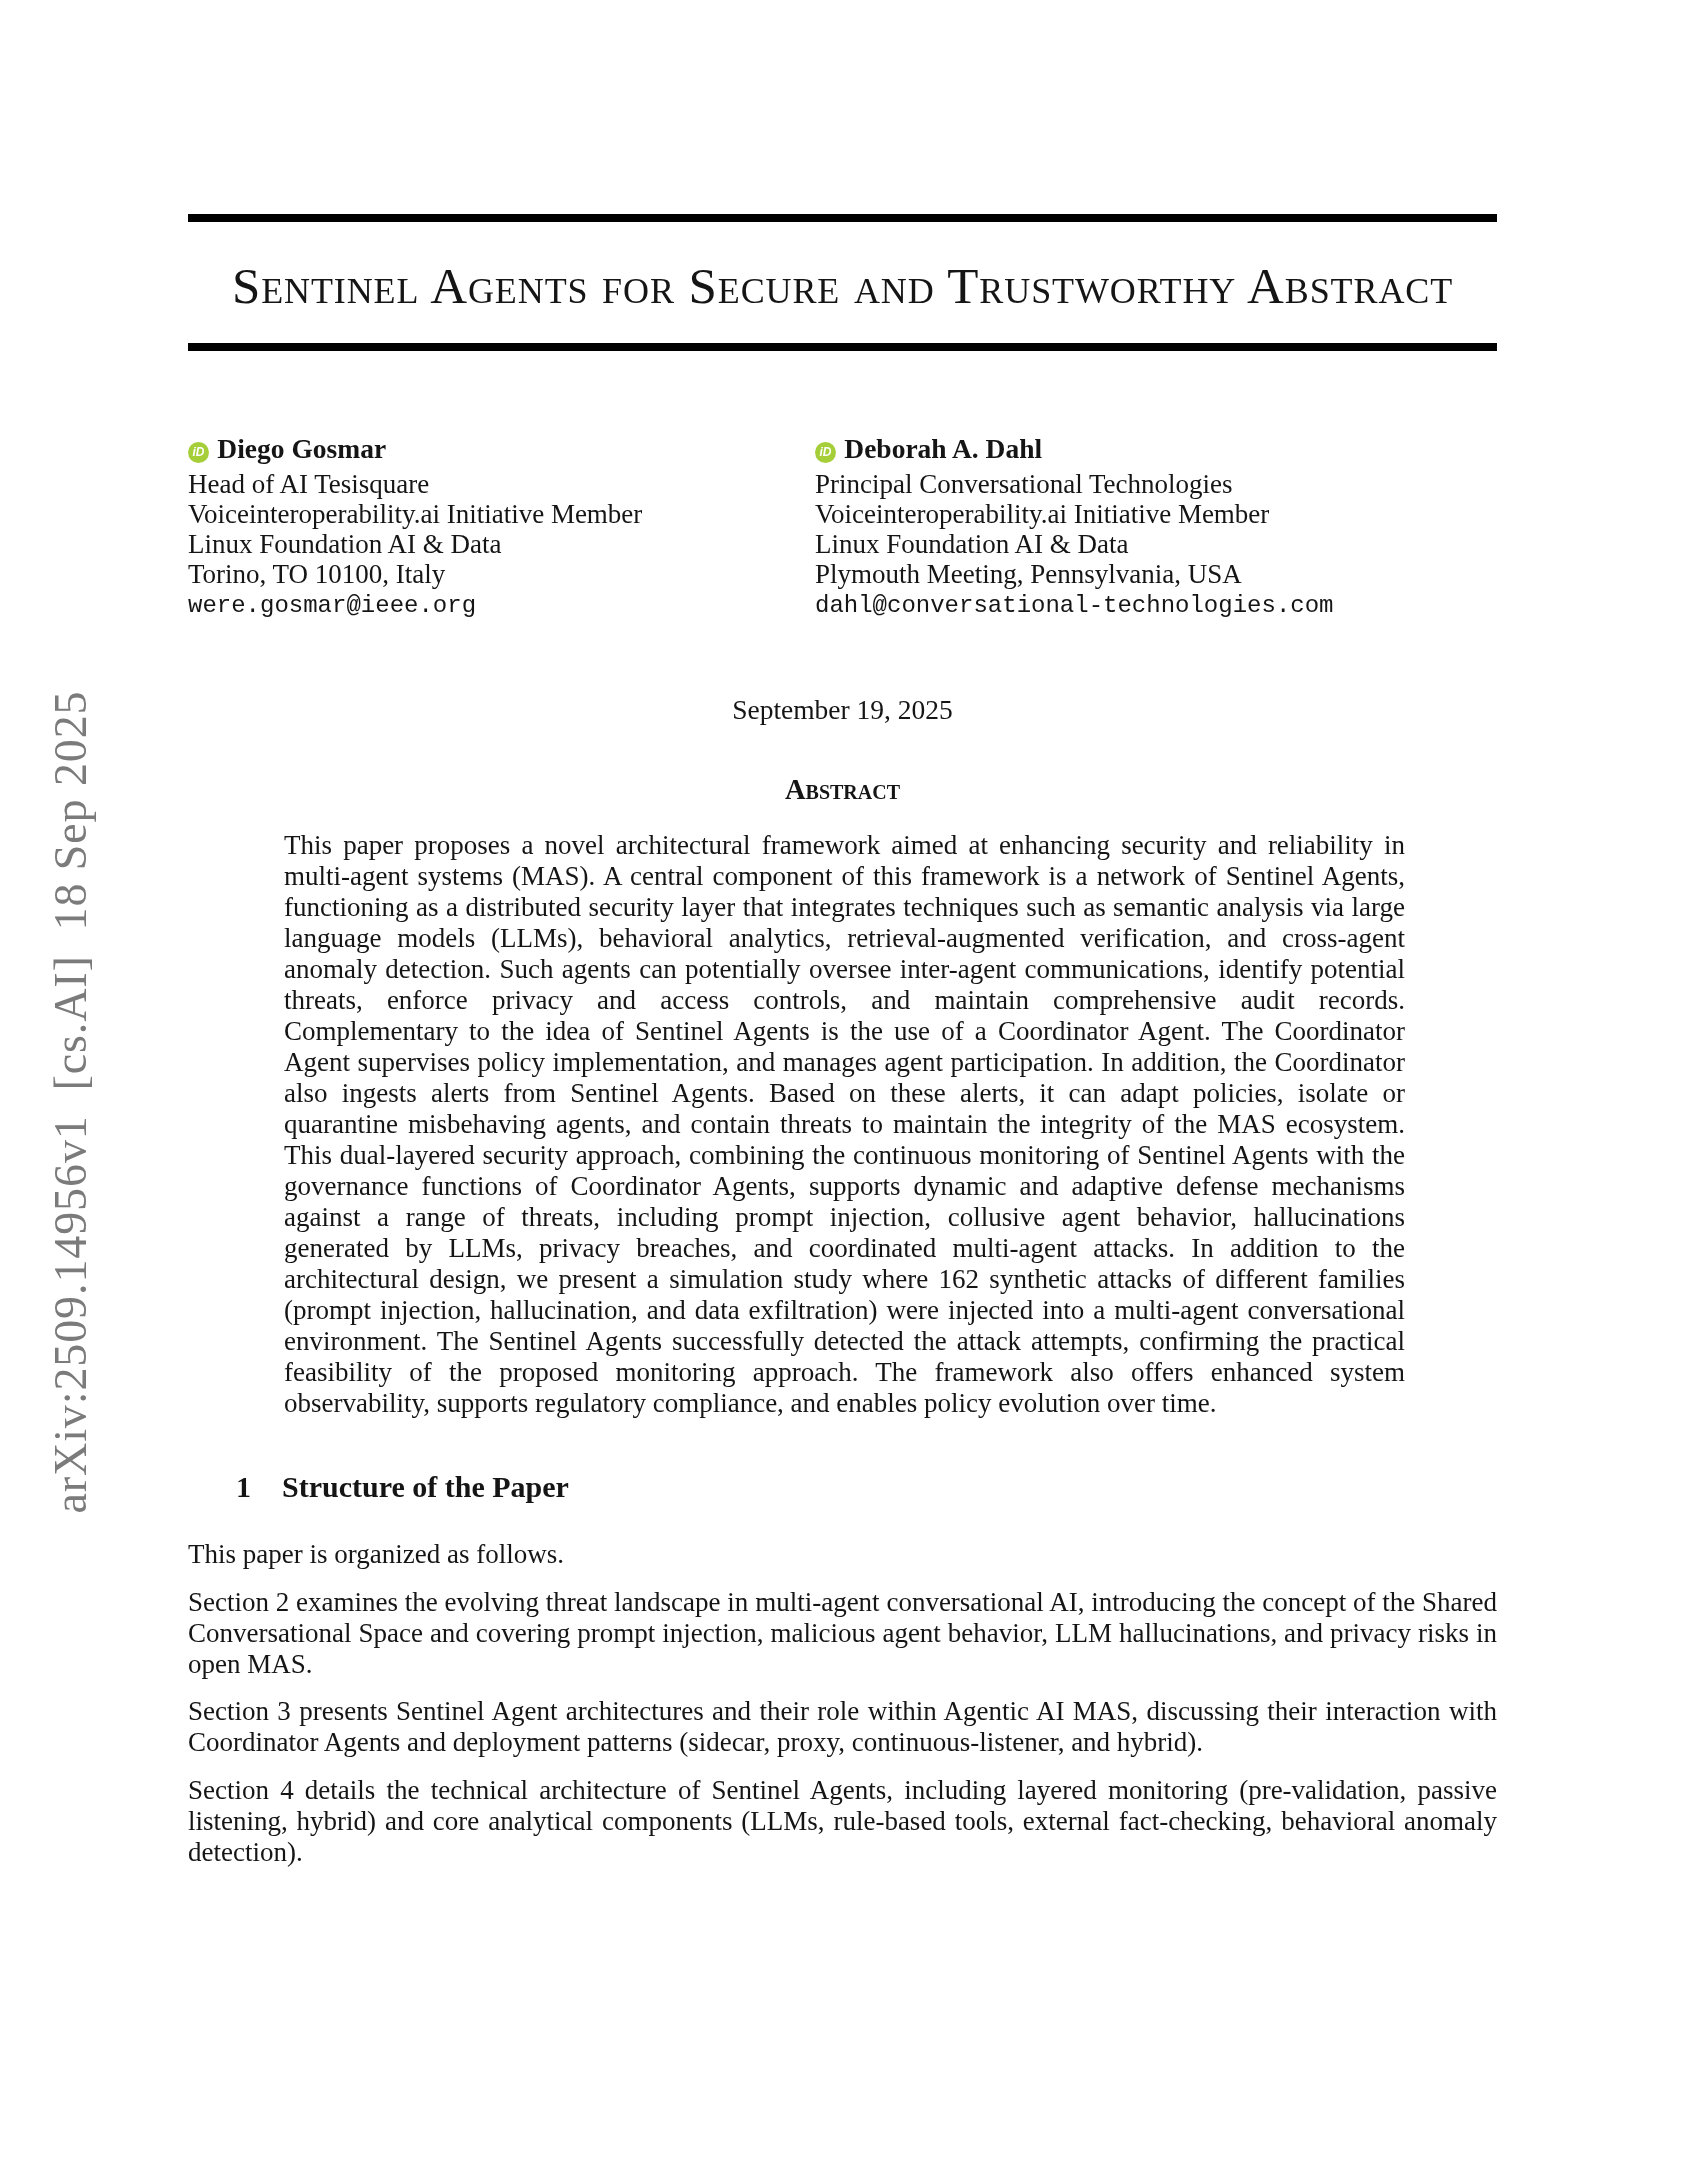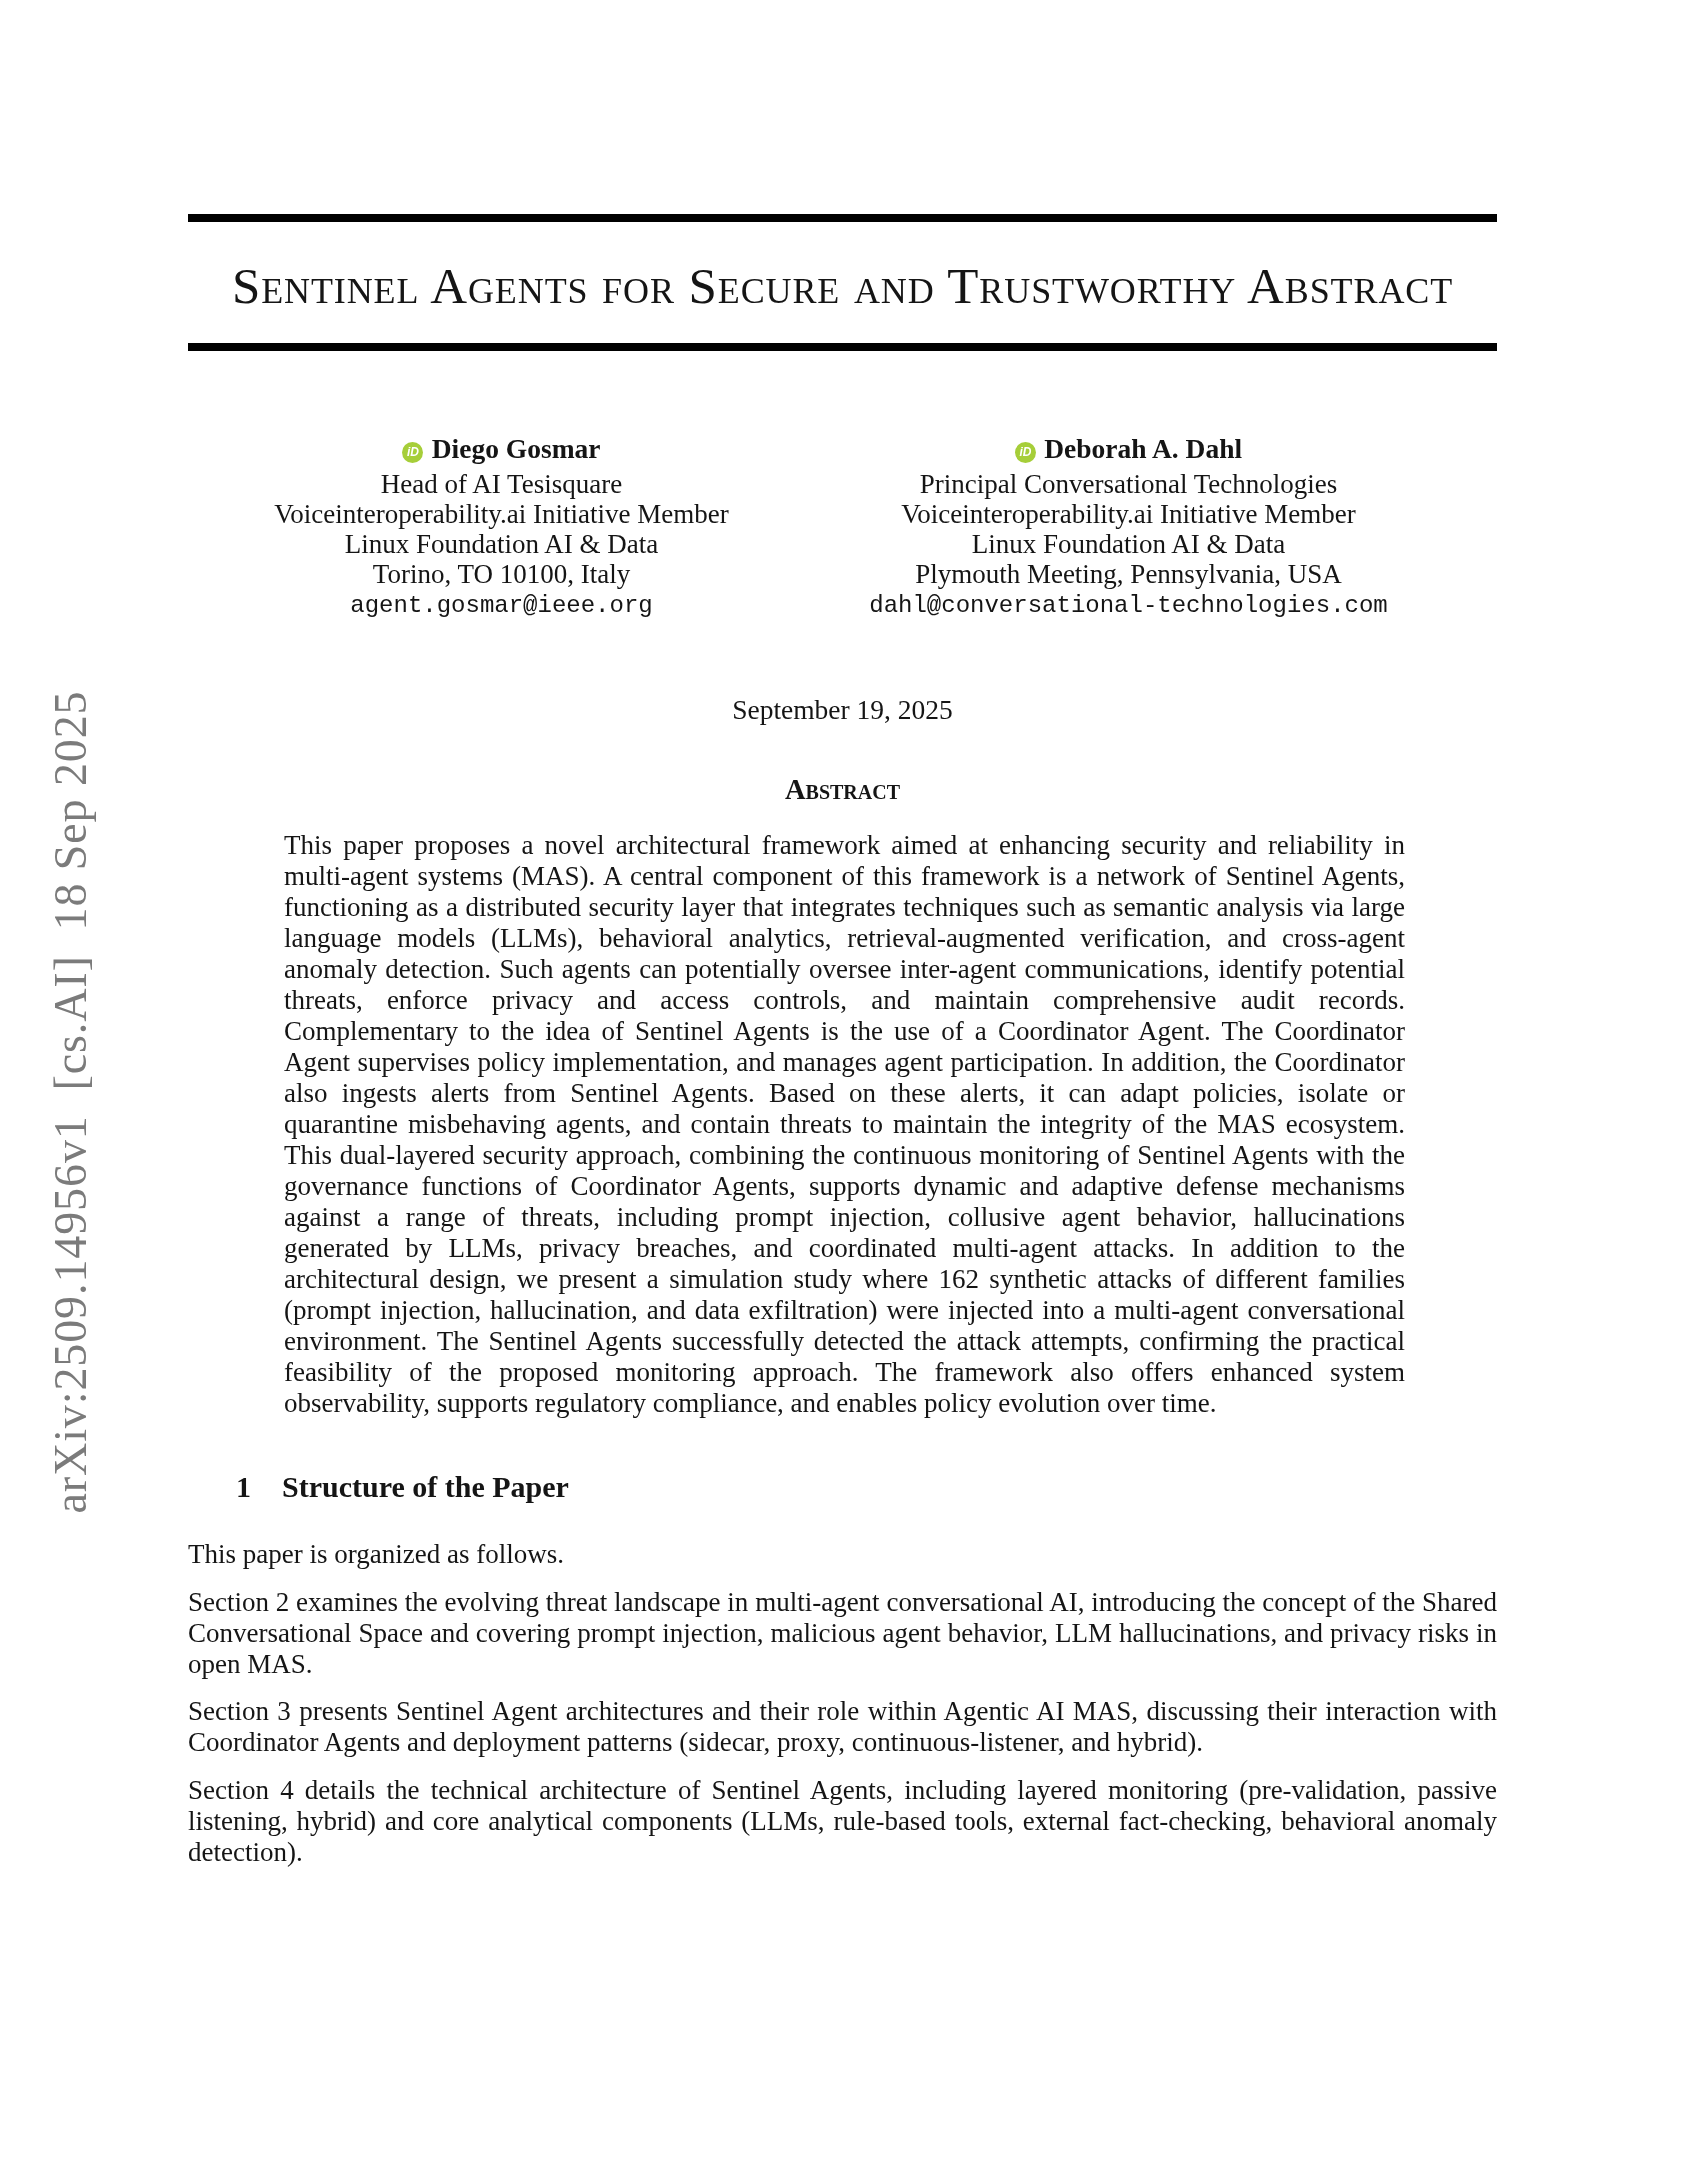--- a/index.html
+++ b/index.html
@@ -31,21 +31,21 @@
   .paper-title {
     text-align:center;
     font-variant:small-caps;
     font-weight:400;
     font-size:51px;
     line-height:66px;
     letter-spacing:0.9px;
     margin:31px 0 24px 0;
   }
   .authors { display:flex; margin-top:83px; padding-right:55px; }
-  .author { flex:1; text-align:center; font-size:27px; line-height:30px; }
+  .author { flex:1; text-align:left; font-size:27px; line-height:30px; }
   .author-name-row { font-weight:bold; font-size:27.5px; margin-bottom:4.6px; }
   .orcid {
     display:inline-flex;
     width:21px; height:21px;
     border-radius:50%;
     background:#A6CE39;
     color:#ffffff;
     font-family:"Liberation Sans", sans-serif;
     font-size:12px; font-weight:bold; font-style:italic;
     align-items:center; justify-content:center;
@@ -99,21 +99,21 @@
     <div class="authors">
 
       <div class="author">
         <div class="author-name-row">
           <span class="orcid">iD</span><span>Diego Gosmar</span>
         </div>
         <div>Head of AI Tesisquare</div>
         <div>Voiceinteroperability.ai Initiative Member</div>
         <div>Linux Foundation AI &amp; Data</div>
         <div>Torino, TO 10100, Italy</div>
-        <div class="author-email">agent.gosmar@ieee.org</div>
+        <div class="author-email">were.gosmar@ieee.org</div>
       </div>
 
       <div class="author">
         <div class="author-name-row">
           <span class="orcid">iD</span><span>Deborah A. Dahl</span>
         </div>
         <div>Principal Conversational Technologies</div>
         <div>Voiceinteroperability.ai Initiative Member</div>
         <div>Linux Foundation AI &amp; Data</div>
         <div>Plymouth Meeting, Pennsylvania, USA</div>

